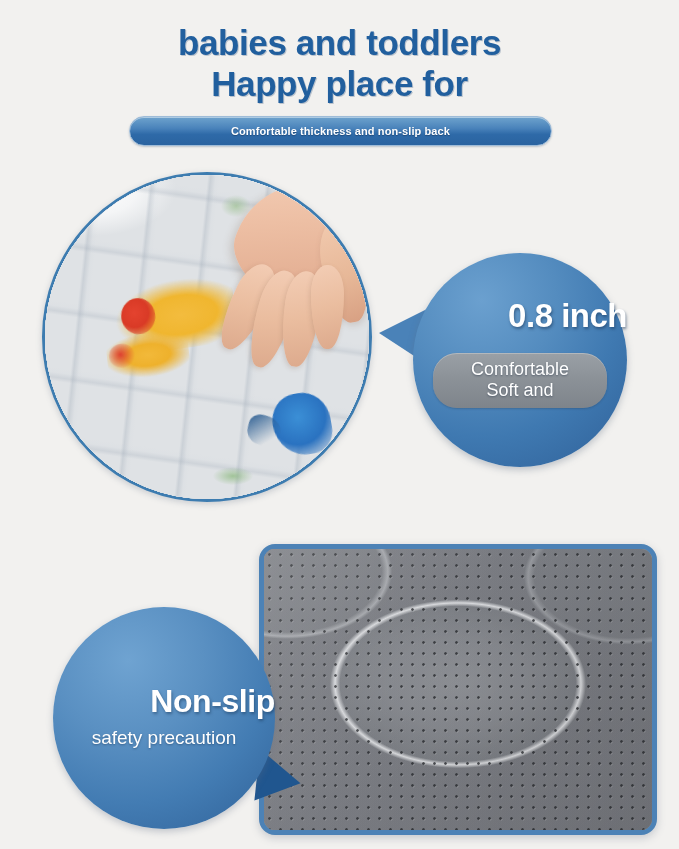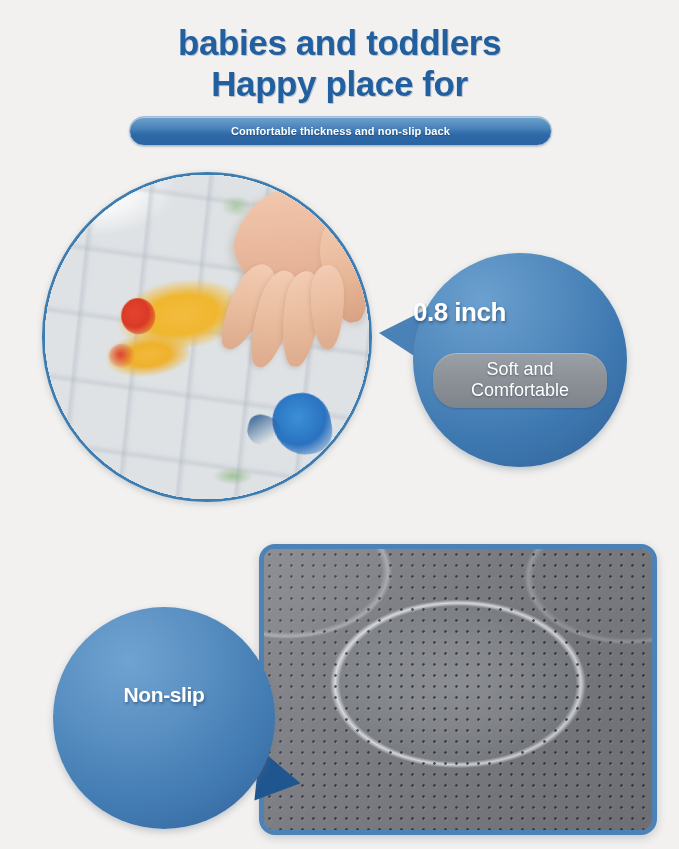--- a/index.html
+++ b/index.html
@@ -242,23 +242,23 @@
     position: absolute;
     inset: 0;
     border-radius: 50%;
     background: radial-gradient(circle at 32% 22%, #6ba0cf 0%, #548cbf 34%, #3f79b1 62%, #2f6098 100%);
     box-shadow: 0 3px 7px rgba(95,110,130,0.35);
   }
   .inch-text {
     position: absolute;
     left: 0; top: 44px;
     width: 214px;
-    text-align: left;
+    text-align: right;
     color: #ffffff;
-    font-size: 26px;
+    font-size: 33px;
     font-weight: bold;
     letter-spacing: -0.5px;
     text-shadow: 1px 2px 3px rgba(25,55,90,0.55);
   }
   .grey-pill {
     position: absolute;
     left: 20px;
     top: 100px;
     width: 174px;
     padding: 6px 0 8px;
@@ -351,23 +351,23 @@
     position: absolute;
     inset: 0;
     border-radius: 50%;
     background: radial-gradient(circle at 34% 24%, #6fa3d1 0%, #5a90c2 34%, #437cb3 64%, #2f6198 100%);
     box-shadow: 0 3px 7px rgba(95,110,130,0.32);
   }
   .nonslip-title {
     position: absolute;
     left: 0; top: 76px;
     width: 222px;
-    text-align: center;
+    text-align: right;
     color: #ffffff;
-    font-size: 21px;
+    font-size: 32px;
     font-weight: bold;
     letter-spacing: -0.4px;
     text-shadow: 1px 2px 3px rgba(25,55,90,0.5);
   }
   .nonslip-sub {
     position: absolute;
     left: 0; top: 120px;
     width: 222px;
     text-align: center;
     color: #ffffff;
@@ -407,31 +407,32 @@
       <div class="finger f3"></div>
       <div class="finger f4"></div>
     </div>
   </div>
 
   <div class="callout-inch">
     <div class="tail"></div>
     <div class="bubble-circle"></div>
     <div class="inch-text">0.8 inch</div>
     <div class="grey-pill">
+      <div>Comfortable</div>
       <div>Soft and</div>
-      <div>Comfortable</div>
     </div>
   </div>
 
   <div class="photo-rect">
     <div class="grey-quilt"></div>
     <div class="grey-seams"></div>
     <div class="dots"></div>
     <div class="sheen"></div>
   </div>
 
   <div class="callout-nonslip">
     <div class="tail2"></div>
     <div class="bubble-circle2"></div>
     <div class="nonslip-title">Non-slip</div>
+    <div class="nonslip-sub">safety precaution</div>
   </div>
 
 </div>
 
 </body></html>

